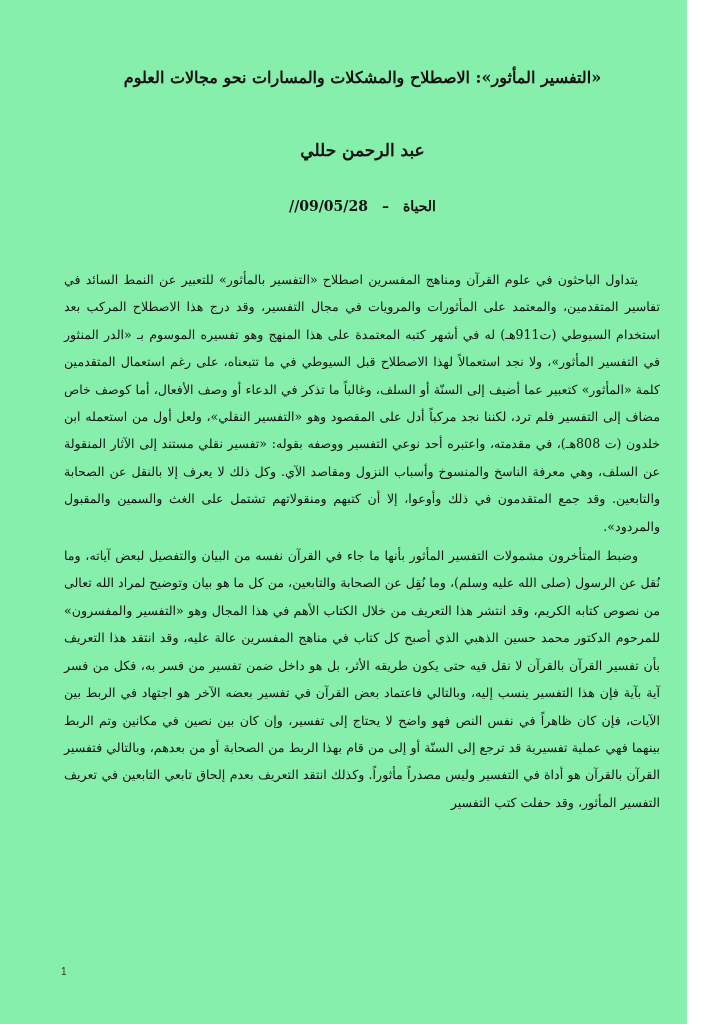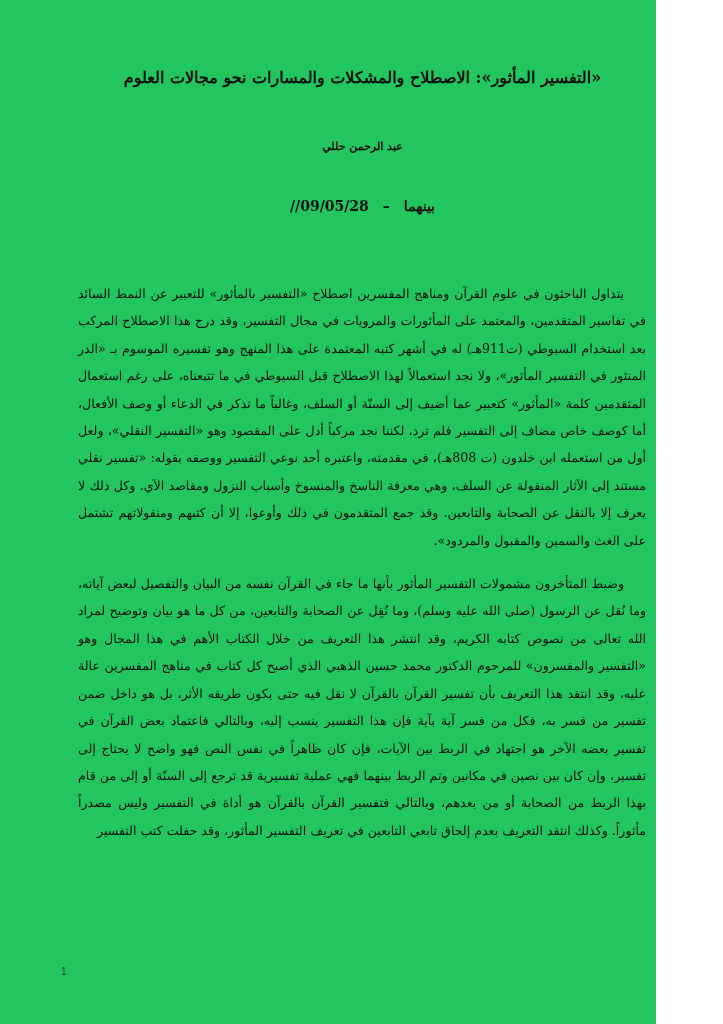--- a/index.html
+++ b/index.html
@@ -1,33 +1,33 @@
 <!DOCTYPE html>
 <html><head>
 <meta charset="utf-8">
 <style>
   html, body { margin: 0; padding: 0; background: #ffffff; }
   body { width: 723px; height: 1024px; position: relative; overflow: hidden; font-family: "DejaVu Serif", "Liberation Serif", serif; color: #111; }
-  .page { position: absolute; left: 0; top: 0; width: 656px; height: 1024px; background: #22c55e; }
+  .page { position: absolute; left: 0; top: 0; width: 656px; height: 1024px; background: #86efac; padding-left: 31px; }
   .title { position: absolute; top: 68px; left: 90px; width: 545px; text-align: center; direction: rtl; font-size: 16px; font-weight: bold; }
-  .author { position: absolute; top: 140px; left: 90px; width: 545px; text-align: center; direction: rtl; font-size: 11px; font-weight: bold; }
+  .author { position: absolute; top: 140px; left: 90px; width: 545px; text-align: center; direction: rtl; font-size: 17px; font-weight: bold; }
   .source { position: absolute; top: 198px; left: 90px; width: 545px; text-align: center; direction: rtl; font-size: 14px; font-weight: bold; }
   .source .sep { margin: 0 14px; }
   .source .date { direction: ltr; unicode-bidi: embed; }
   .body { position: absolute; top: 264px; left: 62px; width: 600px; direction: rtl; text-align: justify; text-align-last: right; font-size: 12.6px; line-height: 27.4px; }
-  .body p { margin: 16px; text-indent: 22px; }
+  .body p { margin: 2px; text-indent: 22px; }
   .pagenum { position: absolute; top: 966px; left: 61px; font-size: 10px; font-family: "Liberation Sans", sans-serif; color: #333; }
 </style>
 </head>
 <body>
 
 <div class="page">
   <div class="title">«التفسير المأثور»: الاصطلاح والمشكلات والمسارات نحو مجالات العلوم</div>
   <div class="author">عبد الرحمن حللي</div>
   <div class="source">
-    <span>بينهما</span><span class="sep">–</span><span class="date">//09/05/28</span>
+    <span>الحياة</span><span class="sep">–</span><span class="date">//09/05/28</span>
   </div>
   <div class="body">
     <p>يتداول الباحثون في علوم القرآن ومناهج المفسرين اصطلاح «التفسير بالمأثور» للتعبير عن النمط السائد في تفاسير المتقدمين، والمعتمد على المأثورات والمرويات في مجال التفسير، وقد درج هذا الاصطلاح المركب بعد استخدام السيوطي (ت911هـ) له في أشهر كتبه المعتمدة على هذا المنهج وهو تفسيره الموسوم بـ «الدر المنثور في التفسير المأثور»، ولا نجد استعمالاً لهذا الاصطلاح قبل السيوطي في ما تتبعناه، على رغم استعمال المتقدمين كلمة «المأثور» كتعبير عما أضيف إلى السنّة أو السلف، وغالباً ما تذكر في الدعاء أو وصف الأفعال، أما كوصف خاص مضاف إلى التفسير فلم ترد، لكننا نجد مركباً أدل على المقصود وهو «التفسير النقلي»، ولعل أول من استعمله ابن خلدون (ت 808هـ)، في مقدمته، واعتبره أحد نوعي التفسير ووصفه بقوله: «تفسير نقلي مستند إلى الآثار المنقولة عن السلف، وهي معرفة الناسخ والمنسوخ وأسباب النزول ومقاصد الآي. وكل ذلك لا يعرف إلا بالنقل عن الصحابة والتابعين. وقد جمع المتقدمون في ذلك وأوعوا، إلا أن كتبهم ومنقولاتهم تشتمل على الغث والسمين والمقبول والمردود».</p>
     <p>وضبط المتأخرون مشمولات التفسير المأثور بأنها ما جاء في القرآن نفسه من البيان والتفصيل لبعض آياته، وما نُقل عن الرسول (صلى الله عليه وسلم)، وما نُقِل عن الصحابة والتابعين، من كل ما هو بيان وتوضيح لمراد الله تعالى من نصوص كتابه الكريم، وقد انتشر هذا التعريف من خلال الكتاب الأهم في هذا المجال وهو «التفسير والمفسرون» للمرحوم الدكتور محمد حسين الذهبي الذي أصبح كل كتاب في مناهج المفسرين عالة عليه، وقد انتقد هذا التعريف بأن تفسير القرآن بالقرآن لا نقل فيه حتى يكون طريقه الأثر، بل هو داخل ضمن تفسير من فسر به، فكل من فسر آية بآية فإن هذا التفسير ينسب إليه، وبالتالي فاعتماد بعض القرآن في تفسير بعضه الآخر هو اجتهاد في الربط بين الآيات، فإن كان ظاهراً في نفس النص فهو واضح لا يحتاج إلى تفسير، وإن كان بين نصين في مكانين وتم الربط بينهما فهي عملية تفسيرية قد ترجع إلى السنّة أو إلى من قام بهذا الربط من الصحابة أو من بعدهم، وبالتالي فتفسير القرآن بالقرآن هو أداة في التفسير وليس مصدراً مأثوراً. وكذلك انتقد التعريف بعدم إلحاق تابعي التابعين في تعريف التفسير المأثور، وقد حفلت كتب التفسير</p>
   </div>
   <div class="pagenum">1</div>
 </div>
 
 </body></html>

